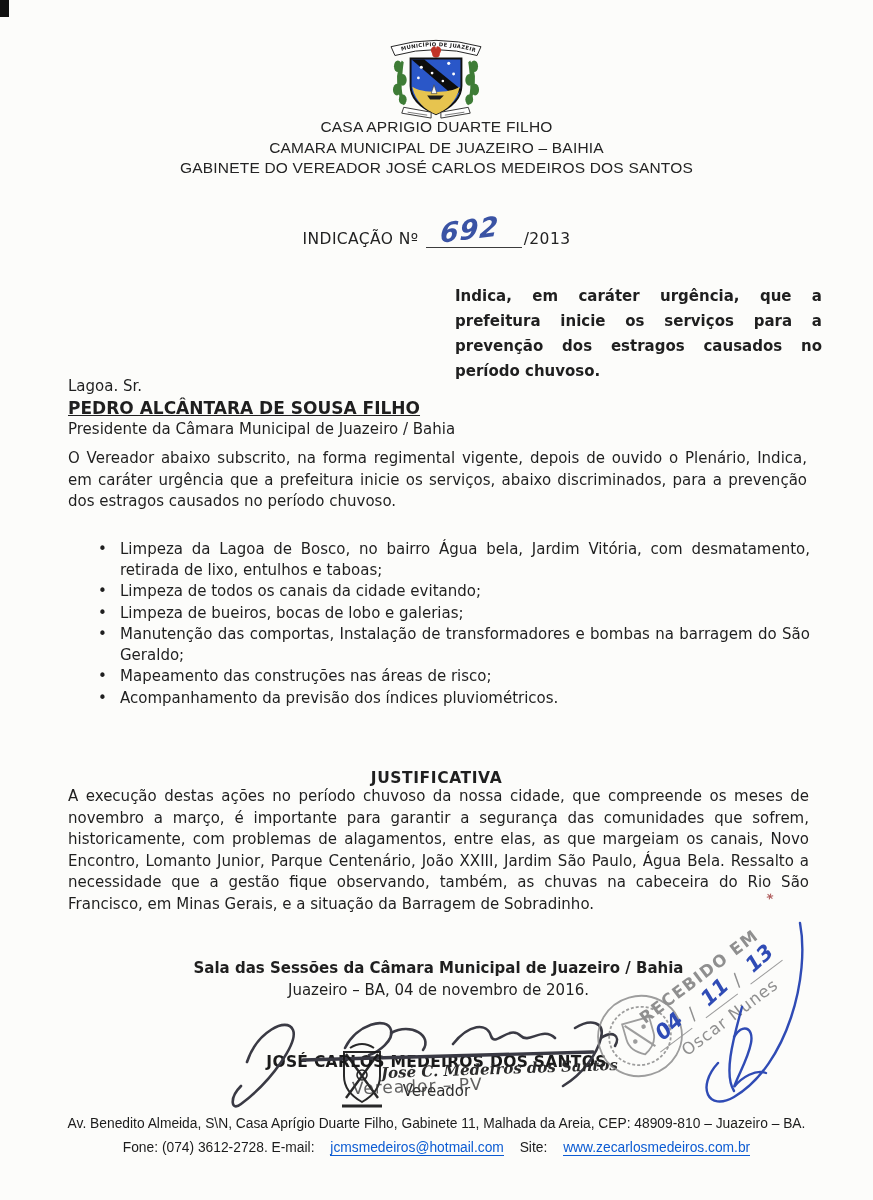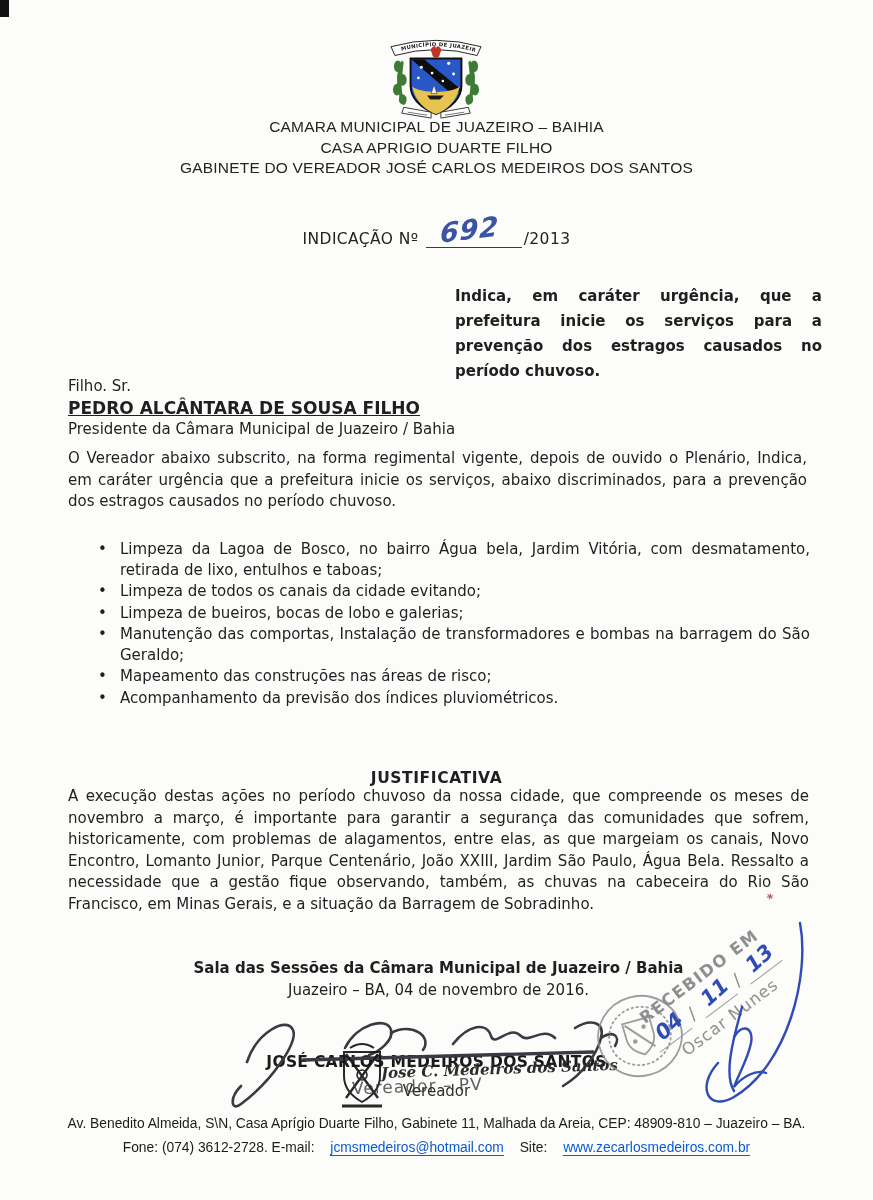--- a/index.html
+++ b/index.html
@@ -165,36 +165,36 @@
       <path d="M42,76 L70,81 L70,87 L40,82 Z"></path>
       <path d="M108,76 L80,81 L80,87 L110,82 Z"></path>
     </g>
     <g stroke="#555" stroke-width="0.8">
       <line x1="46" y1="81" x2="66" y2="84"></line>
         <line x1="84" y1="84" x2="104" y2="81"></line>
     </g>
   </svg>
 
   <div class="header-lines">
+    <div>CASA APRIGIO DUARTE FILHO</div>
     <div>CAMARA MUNICIPAL DE JUAZEIRO – BAIHIA</div>
-    <div>CASA APRIGIO DUARTE FILHO</div>
     <div>GABINETE DO VEREADOR JOSÉ CARLOS MEDEIROS DOS SANTOS</div>
   </div>
 
   <div class="title-line">
     <span>INDICAÇÃO Nº</span>
     <span class="num-slot">
       <span class="hand-number">692</span>
     </span><span>/2013</span>
   </div>
 
   <div class="summary">Indica, em caráter urgência, que a prefeitura inicie os serviços para a prevenção dos estragos causados no período chuvoso.</div>
 
   <div class="addressee">
-    <div>Filho. Sr.</div>
+    <div>Lagoa. Sr.</div>
     <div class="bold">PEDRO ALCÂNTARA DE SOUSA FILHO</div>
     <div>Presidente da Câmara Municipal de Juazeiro / Bahia</div>
   </div>
 
   <div class="body-par">O Vereador abaixo subscrito, na forma regimental vigente, depois de ouvido o Plenário, Indica, em caráter urgência que a prefeitura inicie os serviços, abaixo discriminados, para a prevenção dos estragos causados no período chuvoso.</div>
 
   <ul class="bullet-list">
     <li>Limpeza da Lagoa de Bosco, no bairro Água bela, Jardim Vitória, com desmatamento, retirada de lixo, entulhos e taboas;</li>
     <li>Limpeza de todos os canais da cidade evitando;</li>
     <li>Limpeza de bueiros, bocas de lobo e galerias;</li>

